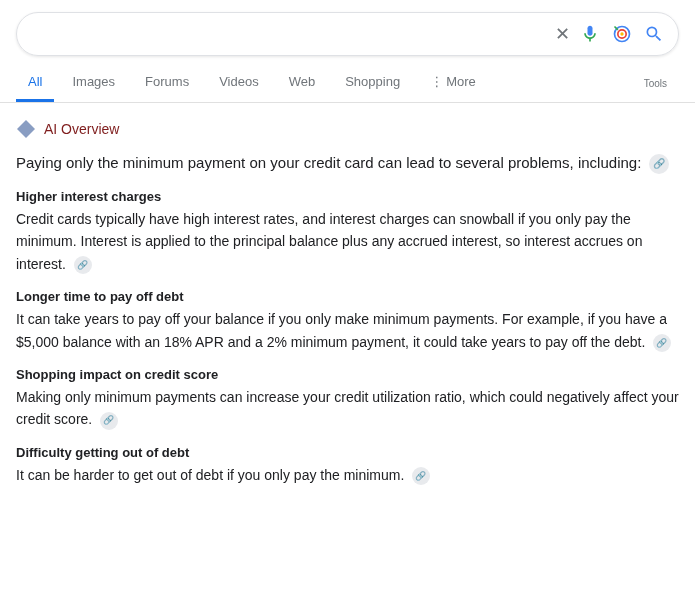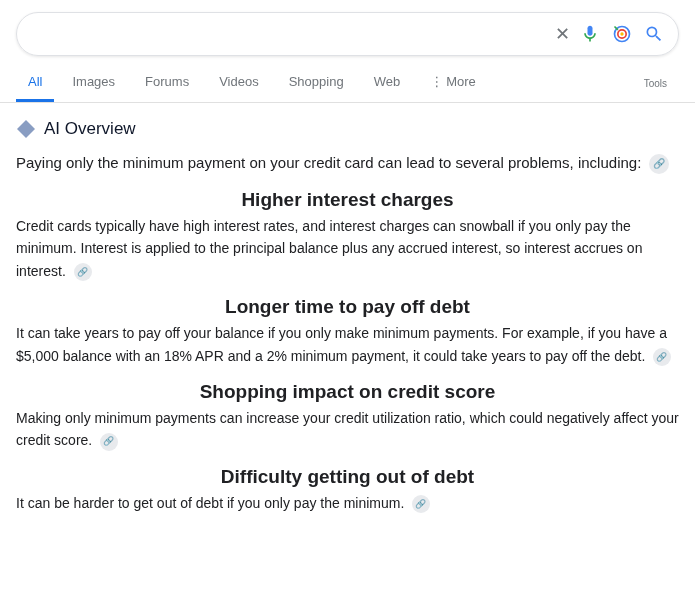--- a/index.html
+++ b/index.html
@@ -103,23 +103,23 @@
       display: flex;
       align-items: center;
       gap: 8px;
       margin-bottom: 12px;
     }
     .ai-diamond {
       width: 20px;
       height: 20px;
     }
     .ai-title {
-      font-size: 17px;
+      font-size: 14px;
       font-weight: 500;
-      color: #0f172a;
+      color: #7f1d1d;
     }
 
     .intro-text {
       font-size: 15px;
       color: #202124;
       line-height: 1.6;
       margin-bottom: 14px;
     }
     .intro-text .link-icon {
       display: inline-flex;
@@ -129,25 +129,24 @@
       border-radius: 50%;
       width: 20px;
       height: 20px;
       font-size: 10px;
       margin-left: 4px;
       vertical-align: middle;
       cursor: pointer;
     }
 
     .section-title {
-      font-size: 19px;
+      font-size: 13px;
       font-weight: 700;
       color: #202124;
       margin-bottom: 4px;
-      text-align: center;
     }
     .section-body {
       font-size: 14px;
       color: #202124;
       line-height: 1.6;
       margin-bottom: 14px;
     }
     .section-block {
       margin-bottom: 14px;
     }
@@ -199,22 +198,22 @@
       </span>
     </div>
   </div>
 </div>
 
 <nav class="nav-tabs">
   <a class="nav-tab active">All</a>
   <a class="nav-tab">Images</a>
   <a class="nav-tab">Forums</a>
   <a class="nav-tab">Videos</a>
+  <a class="nav-tab">Web</a>
   <a class="nav-tab">Shopping</a>
-  <a class="nav-tab">Web</a>
   <a class="nav-tab" style="display:flex;align-items:center;gap:3px;">
     <span>⋮</span>
     <span>More</span>
   </a>
   <span class="tools-tab">Tools</span>
 </nav>
 
 <div class="main-content">
 
   <div class="ai-overview-header">

